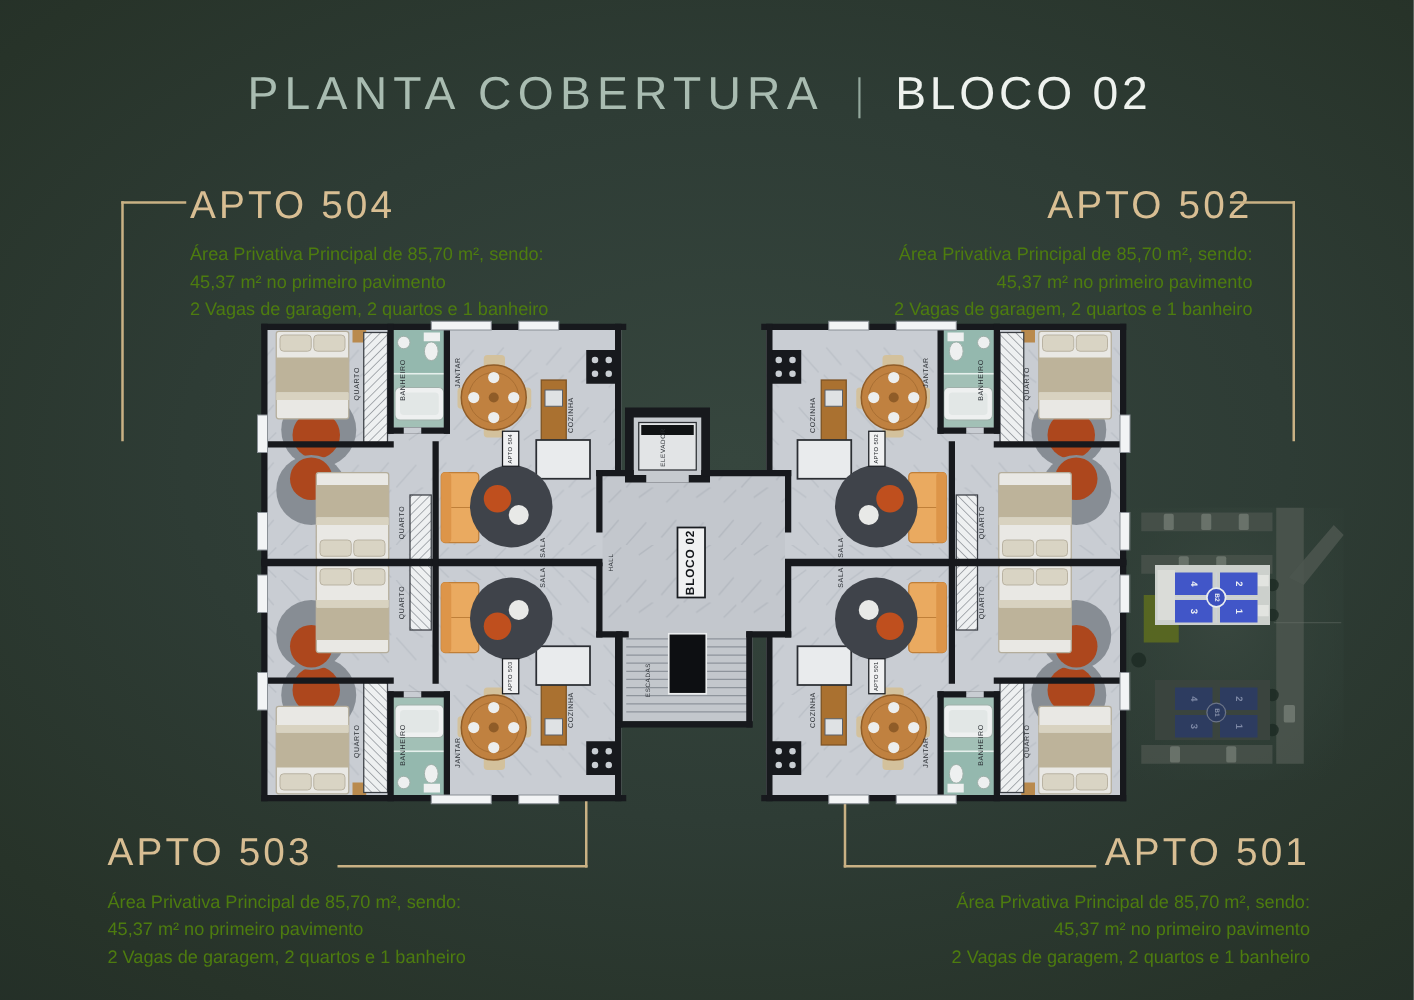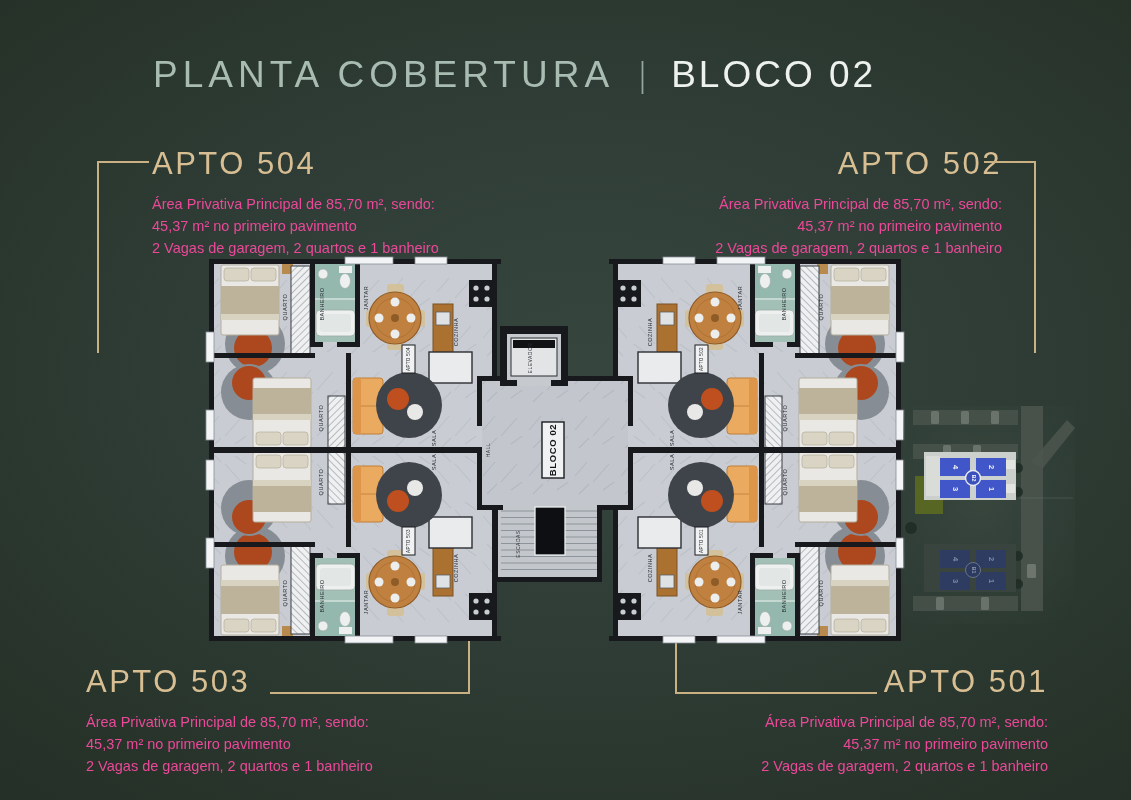--- a/index.html
+++ b/index.html
@@ -3,27 +3,27 @@
 <meta charset="utf-8">
 <style>
   html,body{margin:0;padding:0;}
   body{
     width:1131px;height:800px;position:relative;overflow:hidden;
     font-family:"Liberation Sans",sans-serif;
     background:radial-gradient(ellipse 980px 640px at 52% 46%, #36463e 0%, #2e3c35 45%, #273329 78%, #222d27 100%);
   }
   
   .header{position:absolute;left:153px;top:54px;display:flex;align-items:baseline;gap:24px;}
-  .header .main{font-size:37px;letter-spacing:5px;color:#a9bcb1;font-weight:400;}
+  .header .main{font-size:37px;letter-spacing:5px;color:#a9bcb1;font-weight:400;margin-left:45px;}
   .header .sep{font-size:35px;color:#93a89d;font-weight:300;transform:scaleX(.6);}
   .header .block{font-size:37px;letter-spacing:3px;color:#eef2ee;font-weight:500;}
   
   .apt{position:absolute;width:390px;}
   .apt h2{margin:0;font-size:31px;letter-spacing:2.5px;color:#d8be93;font-weight:400;}
-  .apt p{margin:11px 0 0;font-size:14.5px;line-height:1.52;color:#ec4899;white-space:pre-line;}
+  .apt p{margin:11px 0 0;font-size:14.5px;line-height:1.52;color:#4d7c0f;white-space:pre-line;}
   .apt.right{text-align:right;}
   #apt504{left:152px;top:146px;}
   #apt502{right:129px;top:146px;}
   #apt503{left:86px;top:664px;}
   #apt501{right:83px;top:664px;}
   
   .bracket{position:absolute;border:0 solid #c9b184;}
   #br504{left:97px; top:161px;width:50px; height:190px;border-left-width:2px;border-top-width:2px;}
   #br502{right:95px;top:161px;width:50px; height:190px;border-right-width:2px;border-top-width:2px;}
   #br503{left:270px;top:640px;width:198px;height:52px; border-right-width:2px;border-bottom-width:2px;}

